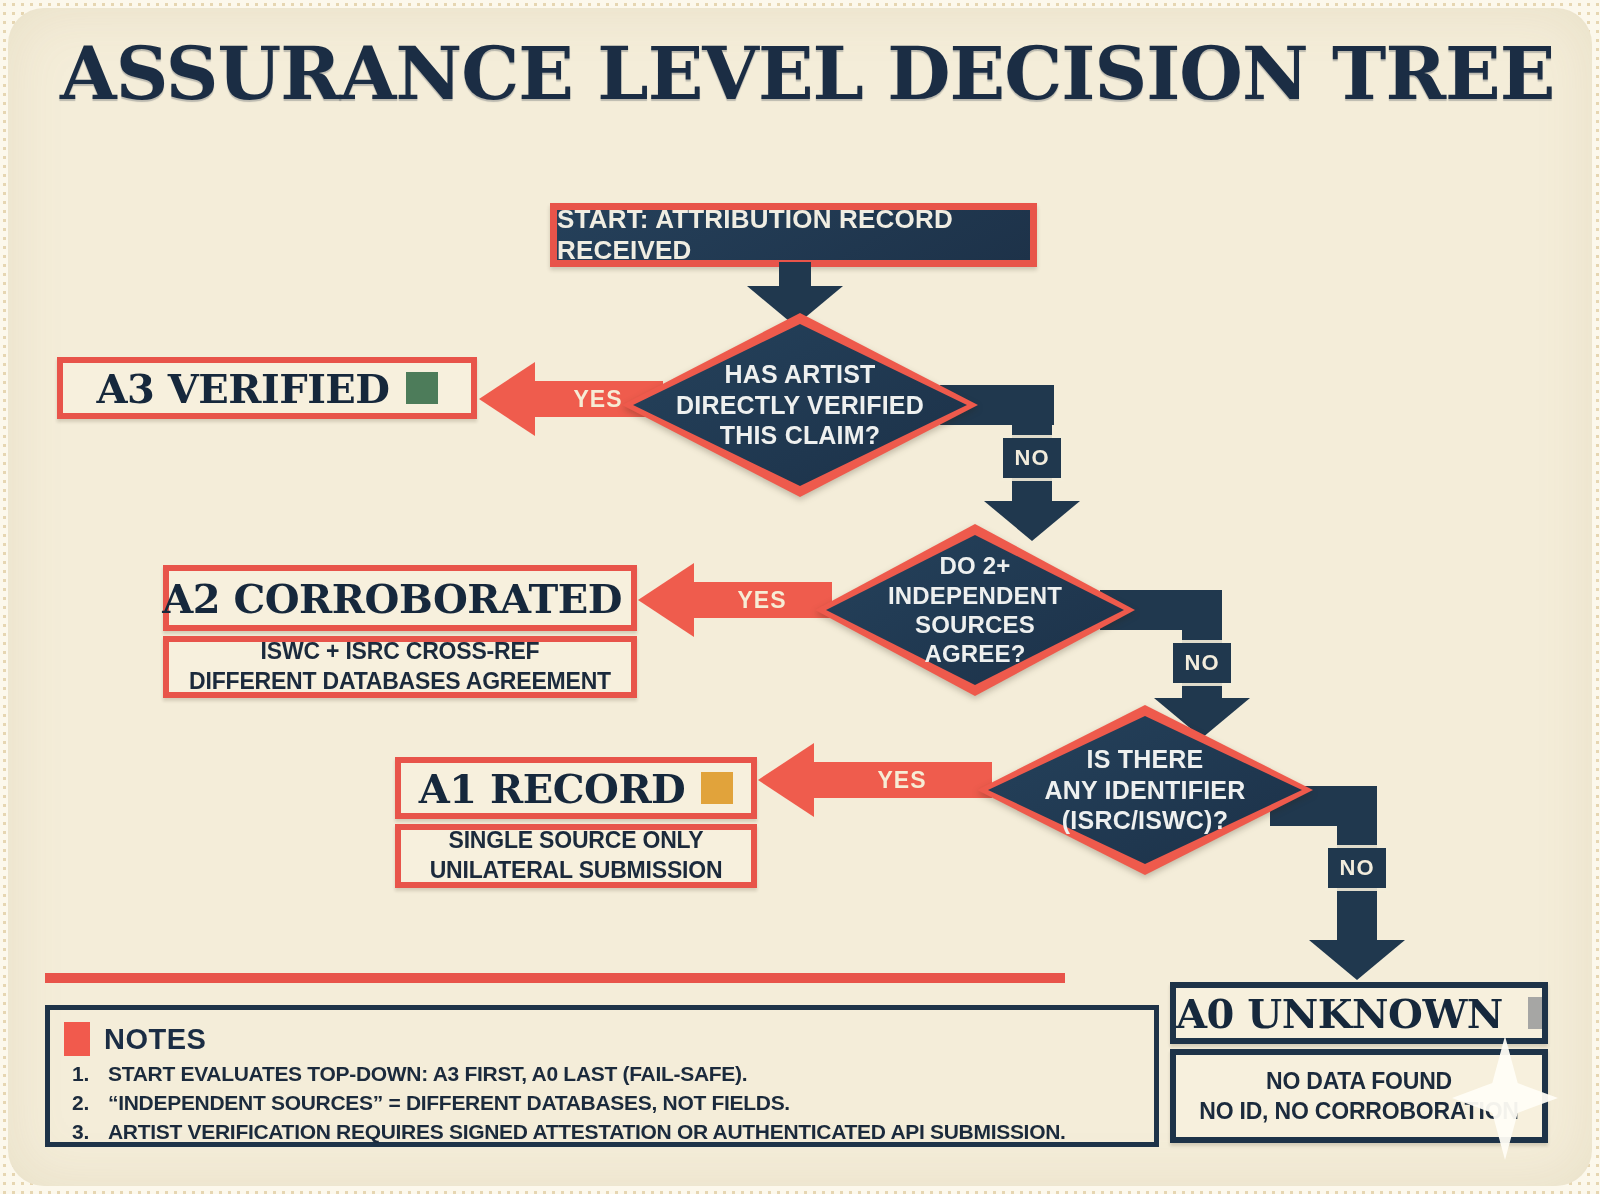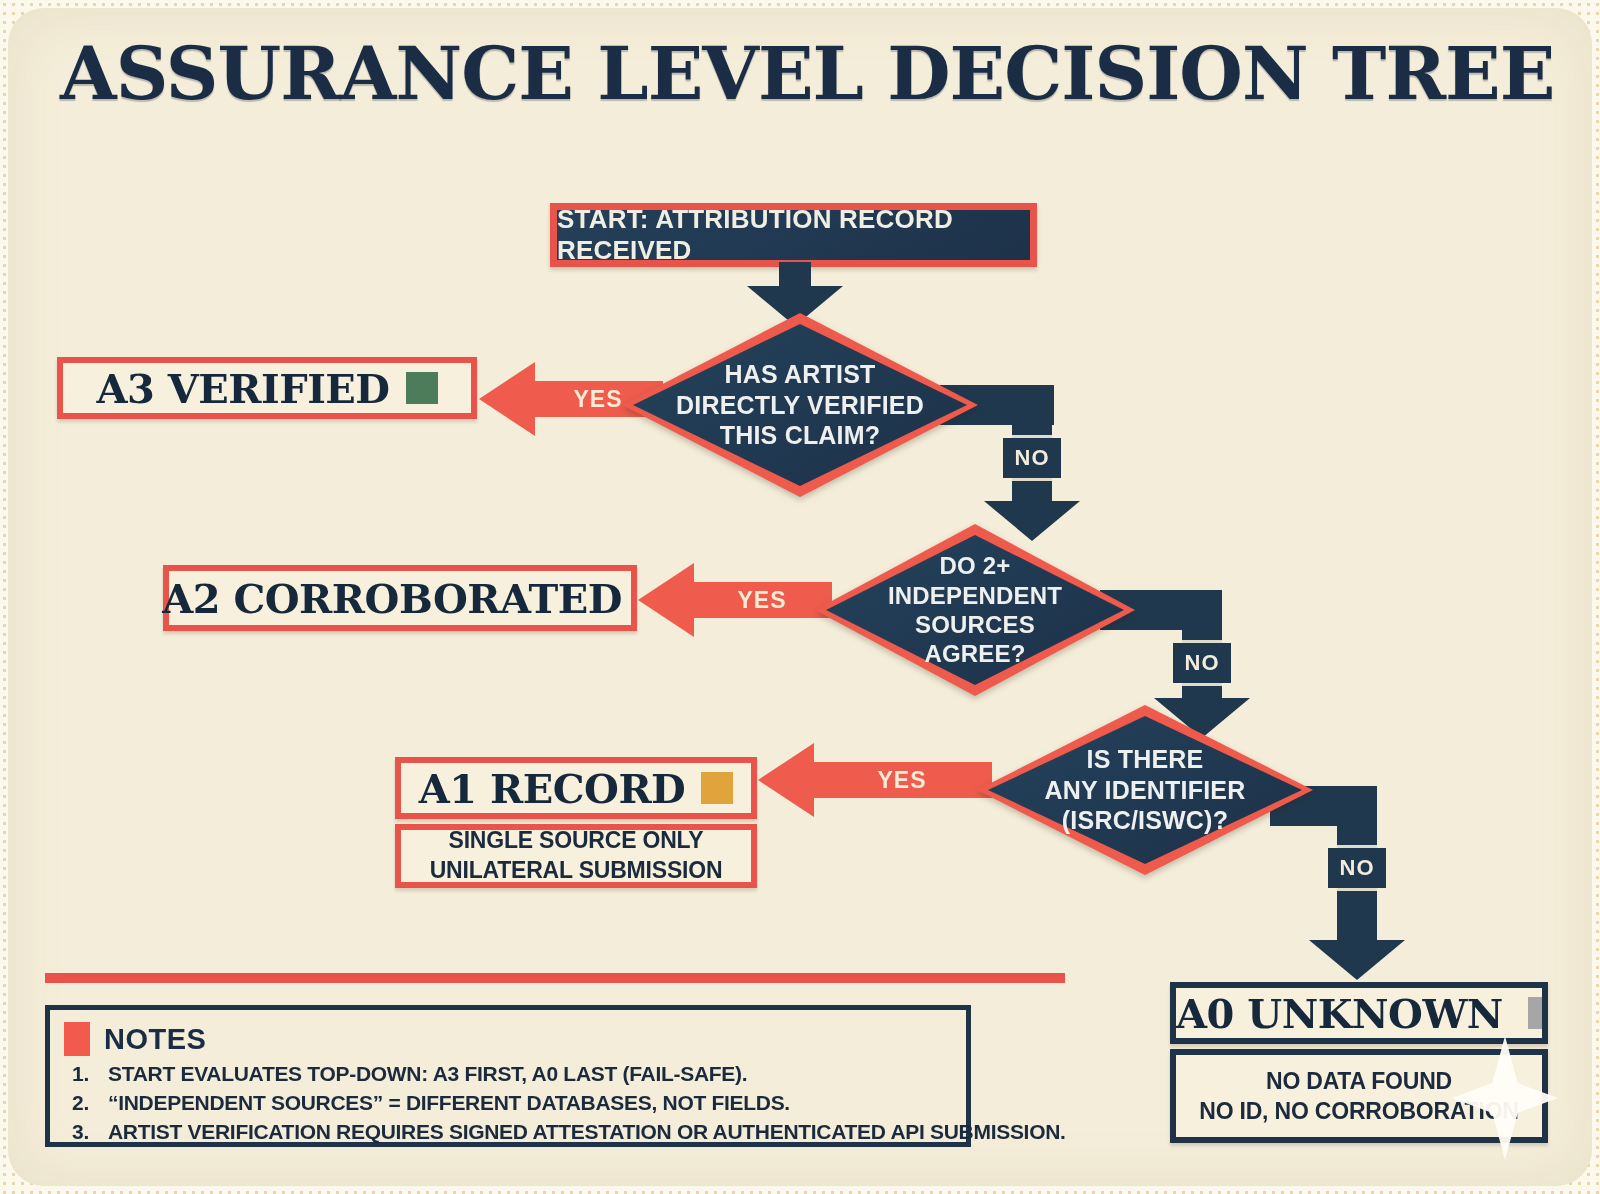--- a/index.html
+++ b/index.html
@@ -76,21 +76,21 @@
   .otitle{display:flex;align-items:center;justify-content:center;gap:16px;}
   .otitle .t{
     font-family:"DejaVu Serif","Liberation Serif",serif;font-weight:800;
     font-size:40px;color:#16283c;letter-spacing:-.5px;white-space:nowrap;}
   .swatch{width:32px;height:32px;display:inline-block;}
   .obody{display:flex;align-items:center;justify-content:center;text-align:center;
     font-size:23px;font-weight:700;color:#1b2a3c;line-height:1.3;letter-spacing:-.2px;}
 
   
   .rule{background:#e8544a;z-index:1;}
-  .notes{left:45px;top:1005px;width:926px;height:142px;box-sizing:border-box;
+  .notes{left:45px;top:1005px;width:1114px;height:142px;box-sizing:border-box;
     border:5px solid #1e3348;z-index:6;}
   .notes-head{position:absolute;left:14px;top:12px;display:flex;align-items:center;gap:14px;}
   .notes-swatch{width:26px;height:34px;background:#f15a4d;}
   .notes-title{font-size:29px;font-weight:700;color:#1b2d44;letter-spacing:.5px;}
   .notes-list{position:absolute;left:22px;top:52px;right:14px;display:flex;flex-direction:column;gap:5px;}
   .note-item{display:flex;gap:10px;font-size:21px;font-weight:700;color:#1b2a3c;letter-spacing:-.3px;white-space:nowrap;}
   .note-num{width:26px;flex:0 0 auto;}
 
   
   .sparkle{left:1452px;top:1036px;width:106px;height:124px;background:rgba(255,253,245,.95);
@@ -152,20 +152,23 @@
   <div class="abs nbar" style="left:1182px;top:590px;width:40px;height:112px;z-index:1;"></div>
   <div class="abs no-badge" style="left:1173px;top:643px;z-index:3;">
     <span>NO</span>
   </div>
   <div class="abs head-down" style="left:1154px;top:698px;z-index:1;"></div>
 
   <div class="abs obox red-b otitle" style="left:163px;top:565px;width:474px;height:66px;">
     <span class="t">A2 CORROBORATED</span>
     <span class="swatch" style="background: rgb(102, 162, 209);"></span>
   </div>
+  <div class="abs obox red-b obody" style="left:163px;top:636px;width:474px;height:62px;">
+      <span>ISWC + ISRC CROSS-REF<br>DIFFERENT DATABASES AGREEMENT</span>
+    </div>
 
   <div class="abs diamond" style="left:977px;top:705px;width:336px;height:170px;">
     <div class="d-outer"></div>
     <div class="d-inner"></div>
     <div class="d-text">
         <span>IS THERE<br>ANY IDENTIFIER<br>(ISRC/ISWC)?</span>
       </div>
   </div>
 
   <div class="abs yes-head" style="left:758px;top:743px;"></div>

